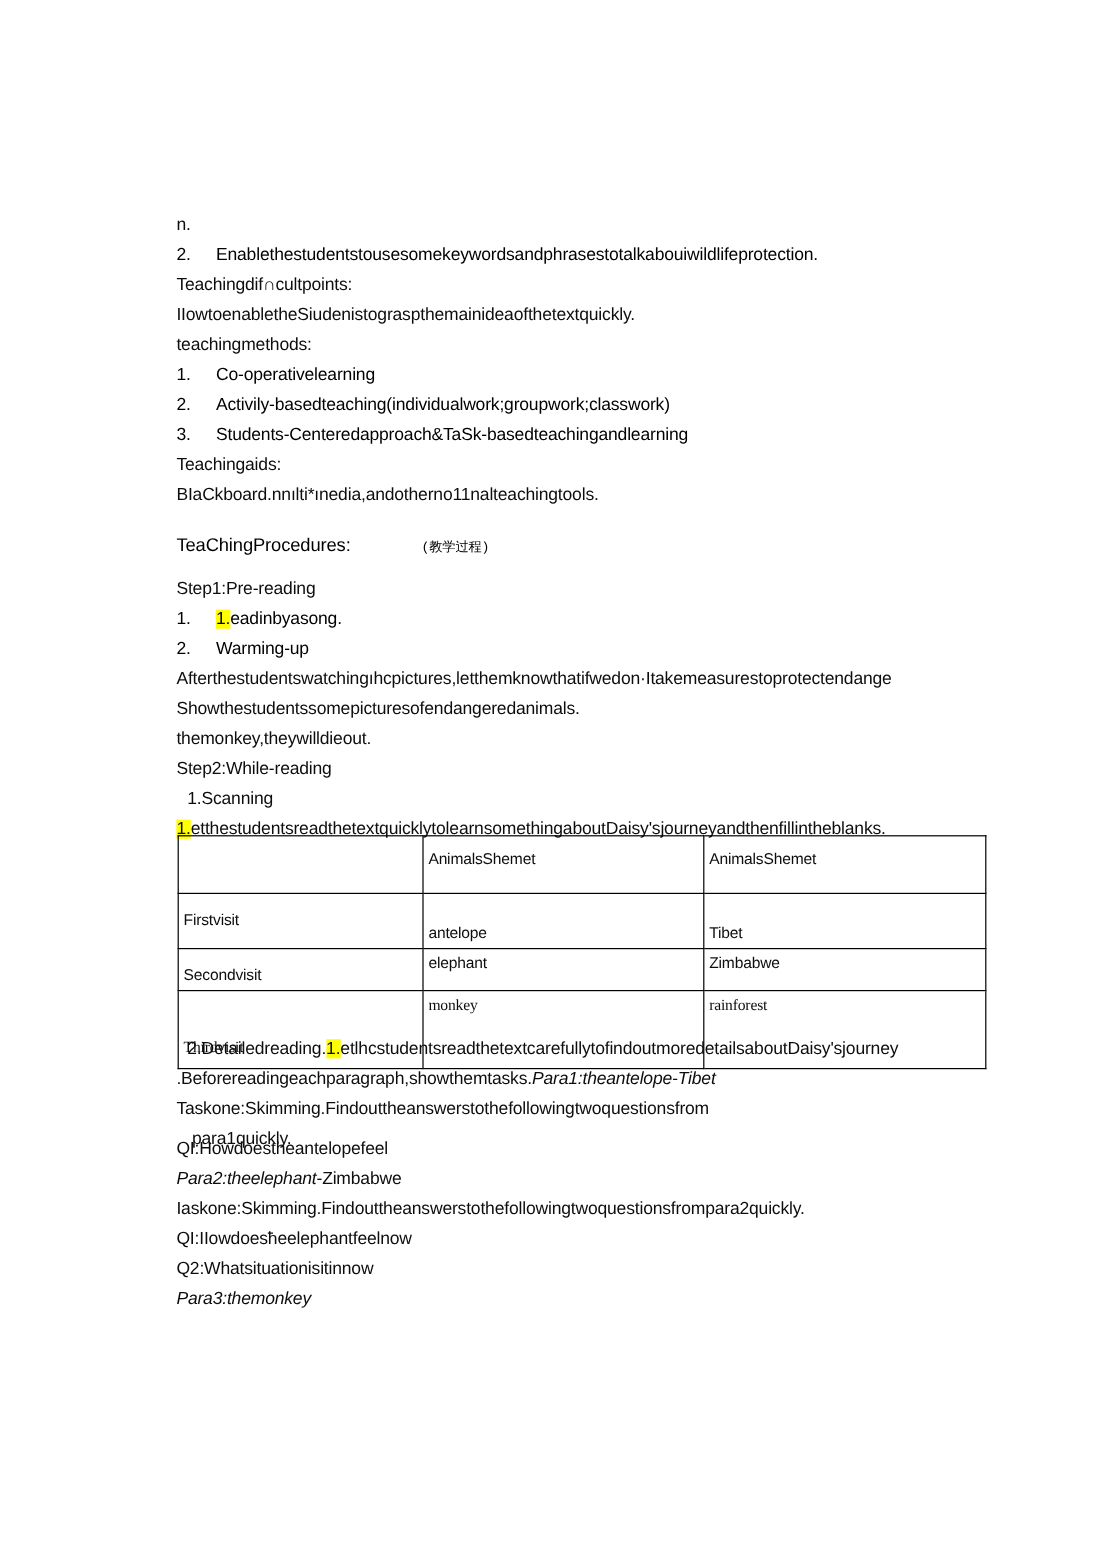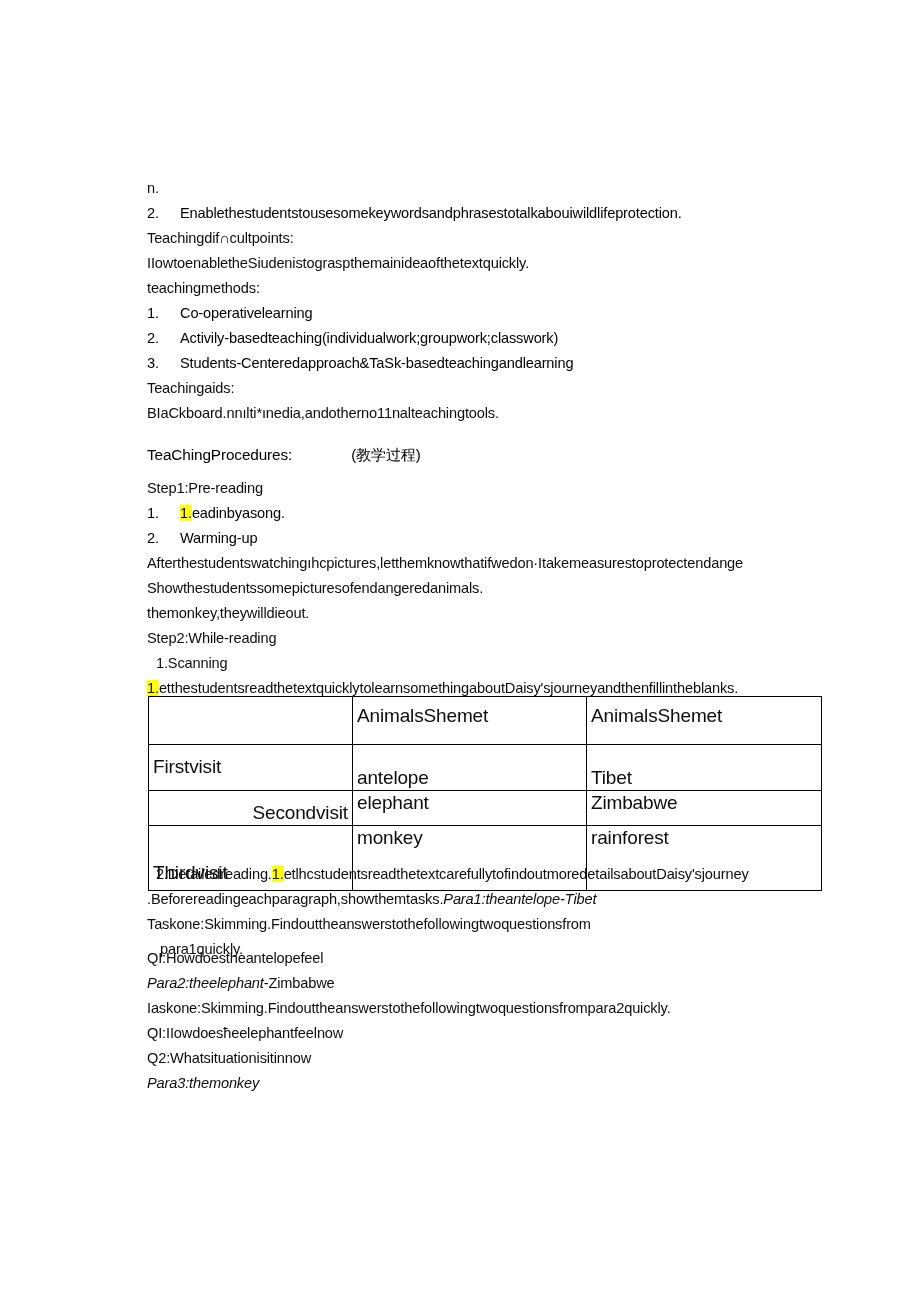--- a/index.html
+++ b/index.html
@@ -52,21 +52,22 @@
 
   .proc-row {
     font-size: 15.3px;
     line-height: 25px;
     white-space: nowrap;
     letter-spacing: -0.1px;
   }
   .proc-row .cn {
     display: inline-block;
     margin-left: 59px;
-    font-size: 15px;
+    font-size: 11px;
+    font-family: Liberation Mono, monospace;
   }
 
   .hl {
     background: #ffff00;
     padding: 0 0px;
   }
 
   .indent-1 { padding-left: 9px; }
   .indent-2 { padding-left: 13px; }
 
@@ -79,40 +80,40 @@
     top: 696px;
     width: 646px;
   }
   table.vtable {
     border-collapse: collapse;
     width: 646px;
     table-layout: fixed;
   }
   table.vtable td {
     border: 1px solid #000000;
-    font-size: 19px;
+    font-size: 13px;
     line-height: 19px;
     letter-spacing: -0.15px;
     padding: 0 4px 0 4px;
     color: #0d0d0d;
   }
   td.col-a { width: 195px; }
   td.col-b { width: 225px; }
   td.col-c { width: 226px; }
 
   tr.r-head td { height: 38px; vertical-align: top; padding-top: 9px; }
   tr.r-head td.col-a { vertical-align: bottom; }
 
   tr.r1 td { height: 31px; vertical-align: bottom; padding-bottom: 14px; }
   tr.r1 td.col-b, tr.r1 td.col-c { vertical-align: bottom; padding-bottom: 3px; }
 
   tr.r2 td { height: 31px; vertical-align: top; padding-top: 2px; }
-  tr.r2 td.col-a { vertical-align: bottom; padding-bottom: 3px; padding-top: 0; text-align: right; }
-
-  tr.r3 td { height: 56px; vertical-align: top; padding-top: 2px; }
+  tr.r2 td.col-a { vertical-align: bottom; padding-bottom: 3px; padding-top: 0; }
+
+  tr.r3 td { height: 56px; vertical-align: top; padding-top: 2px; font-family: Liberation Serif, serif; }
   tr.r3 td.col-a { vertical-align: bottom; padding-bottom: 8px; padding-top: 0; }
 
   .after-table {
     position: absolute;
     left: 147px;
     top: 862px;
     width: 665px;
   }
   .tail {
     position: absolute;

